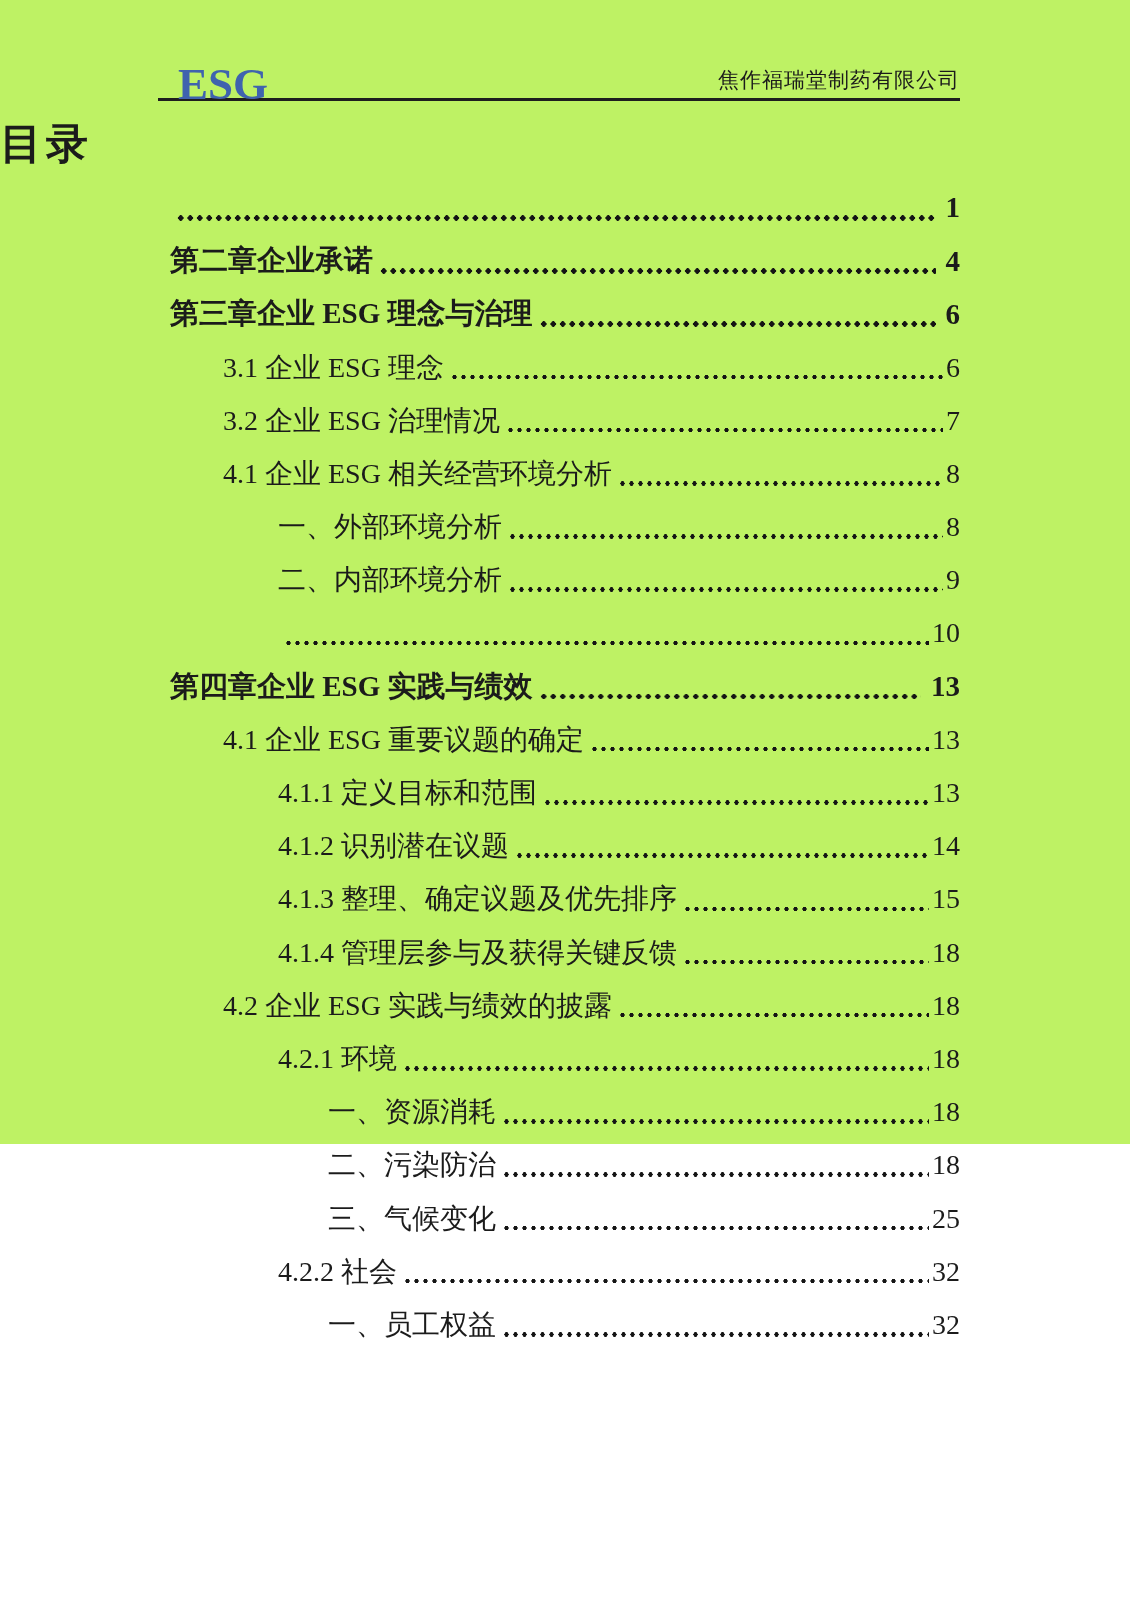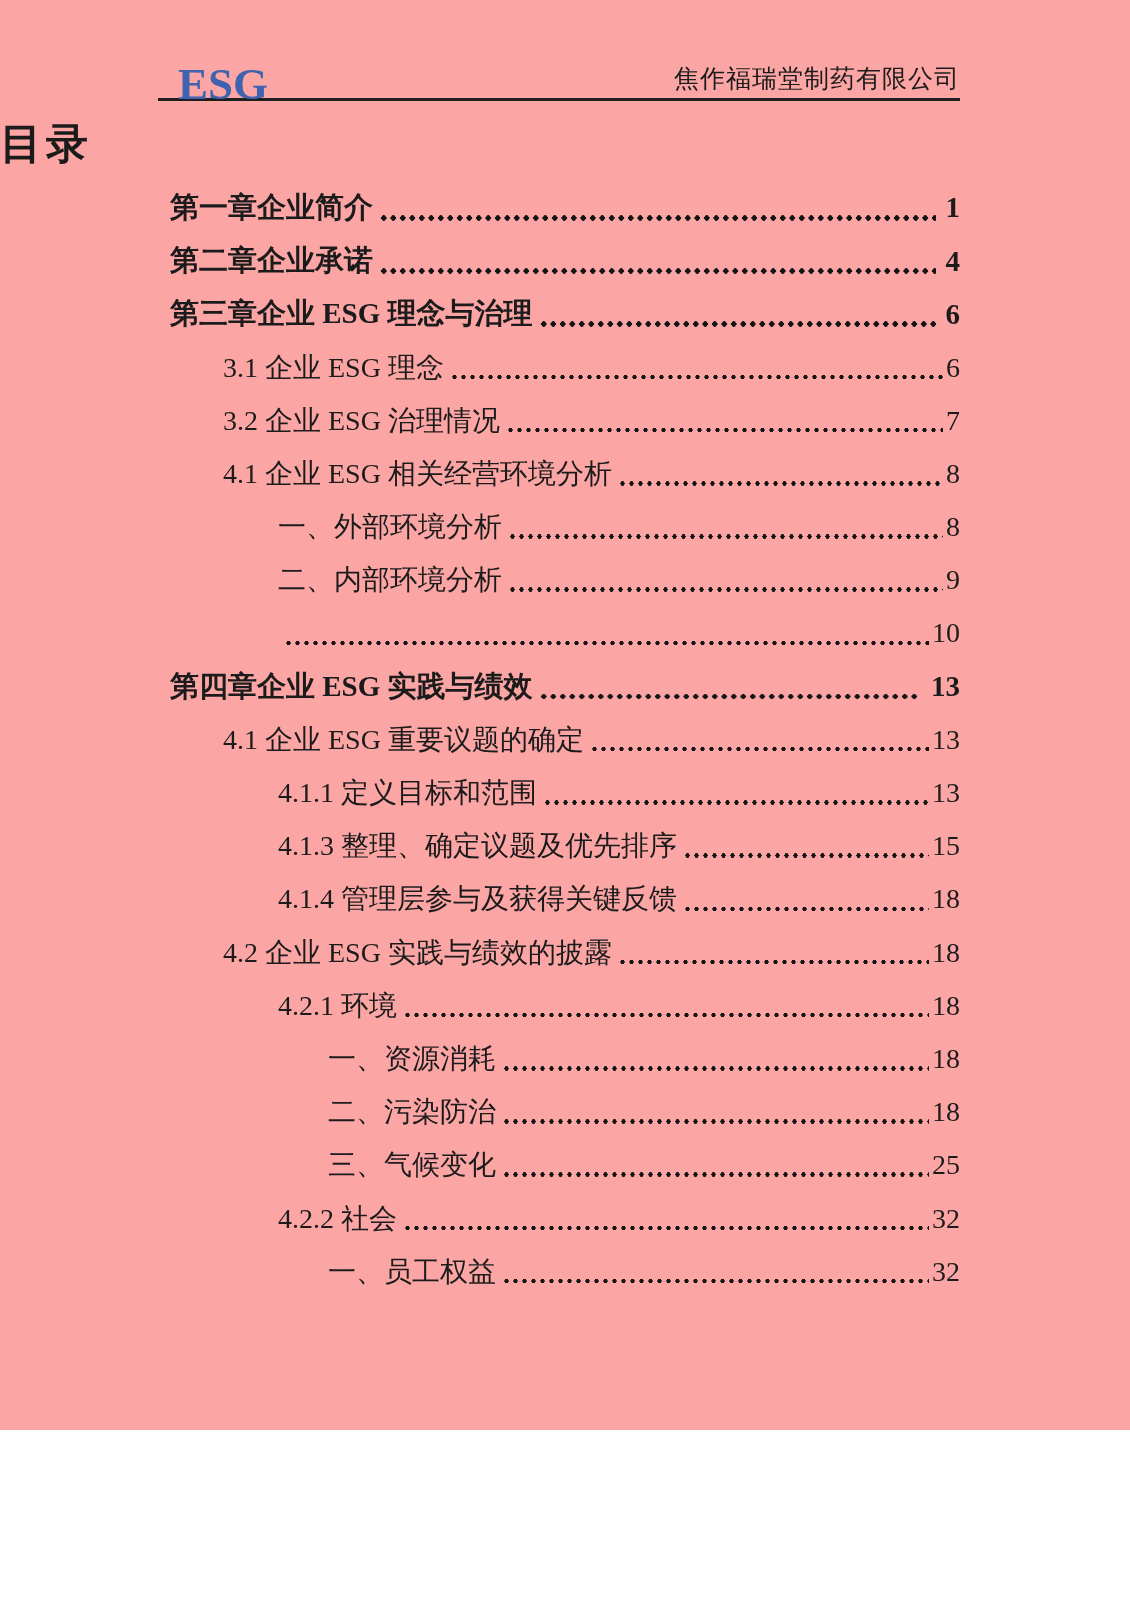--- a/index.html
+++ b/index.html
@@ -10,22 +10,22 @@
   body {
     width: 1130px;
     height: 1600px;
     font-family: "Liberation Serif", "DejaVu Serif", serif;
     color: #1b1b1b;
     overflow: hidden;
     position: relative;
   }
   .page {
     width: 1130px;
-    height: 1430px;
-    background: #fca5a5;
+    height: 1144px;
+    background: #bef264;
     box-sizing: border-box;
   }
   
   .doc-header {
     margin: 0 170px 0 158px;
     padding-top: 64px;
     border-bottom: 3px solid #1e1e1e;
     display: flex;
     justify-content: space-between;
     align-items: flex-end;
@@ -33,21 +33,21 @@
   .logo {
     font-size: 45px;
     font-weight: bold;
     color: #3f63ae;
     line-height: 0.92;
     padding-left: 20px;
     margin-bottom: -7px;
     letter-spacing: 0px;
   }
   .company {
-    font-size: 25px;
+    font-size: 21px;
     line-height: 1;
     margin-bottom: 7px;
     letter-spacing: 1px;
   }
   
   .doc-title {
     margin: 22px 0 0 0;
     text-align: left;
     font-size: 42px;
     font-weight: bold;
@@ -102,21 +102,20 @@
 
   <header class="doc-header">
     <span class="logo">ESG</span>
     <span class="company">焦作福瑞堂制药有限公司</span>
   </header>
 
   <h1 class="doc-title">目录</h1>
 
   <nav class="toc" id="toc">
       <div class="entry l0 bold">
-      <span class="label">第一章企业简介</span>
       <span class="leader"></span>
       <span class="page-num">1</span>
     </div>
       <div class="entry l0 bold">
       <span class="label">第二章企业承诺</span>
       <span class="leader"></span>
       <span class="page-num">4</span>
     </div>
       <div class="entry l0 bold">
       <span class="label">第三章企业 ESG 理念与治理</span>
@@ -161,20 +160,25 @@
       <span class="label">4.1 企业 ESG 重要议题的确定</span>
       <span class="leader"></span>
       <span class="page-num">13</span>
     </div>
       <div class="entry l2">
       <span class="label">4.1.1 定义目标和范围</span>
       <span class="leader"></span>
       <span class="page-num">13</span>
     </div>
       <div class="entry l2">
+      <span class="label">4.1.2 识别潜在议题</span>
+      <span class="leader"></span>
+      <span class="page-num">14</span>
+    </div>
+      <div class="entry l2">
       <span class="label">4.1.3 整理、确定议题及优先排序</span>
       <span class="leader"></span>
       <span class="page-num">15</span>
     </div>
       <div class="entry l2">
       <span class="label">4.1.4 管理层参与及获得关键反馈</span>
       <span class="leader"></span>
       <span class="page-num">18</span>
     </div>
       <div class="entry l1">

